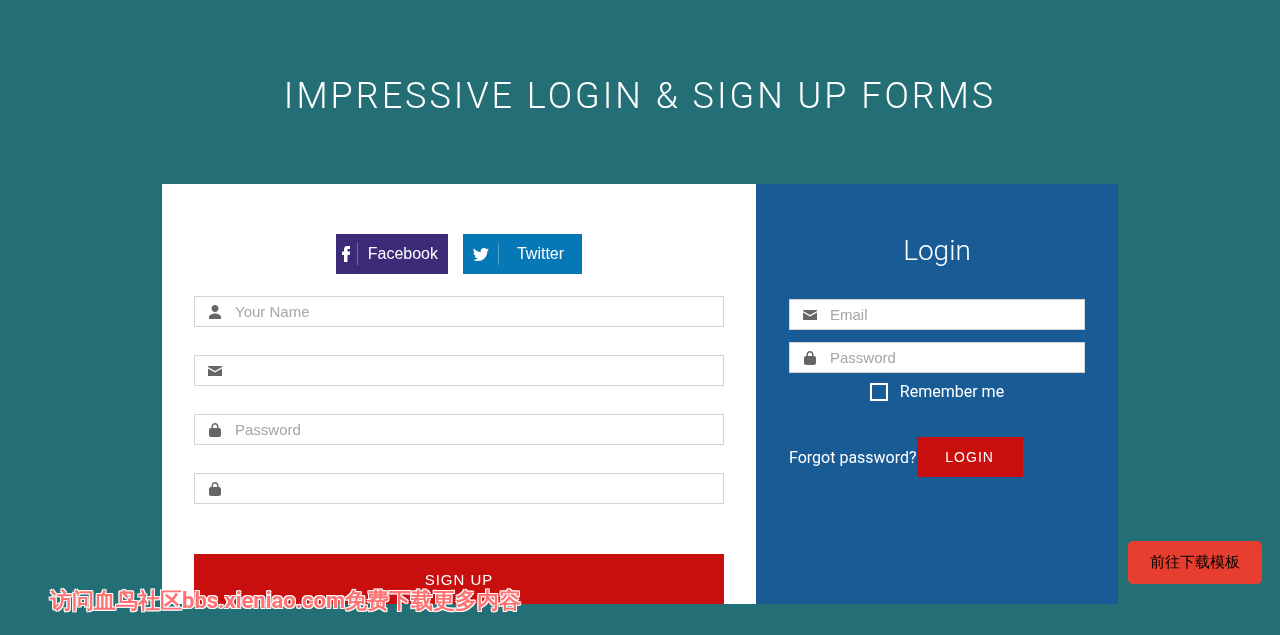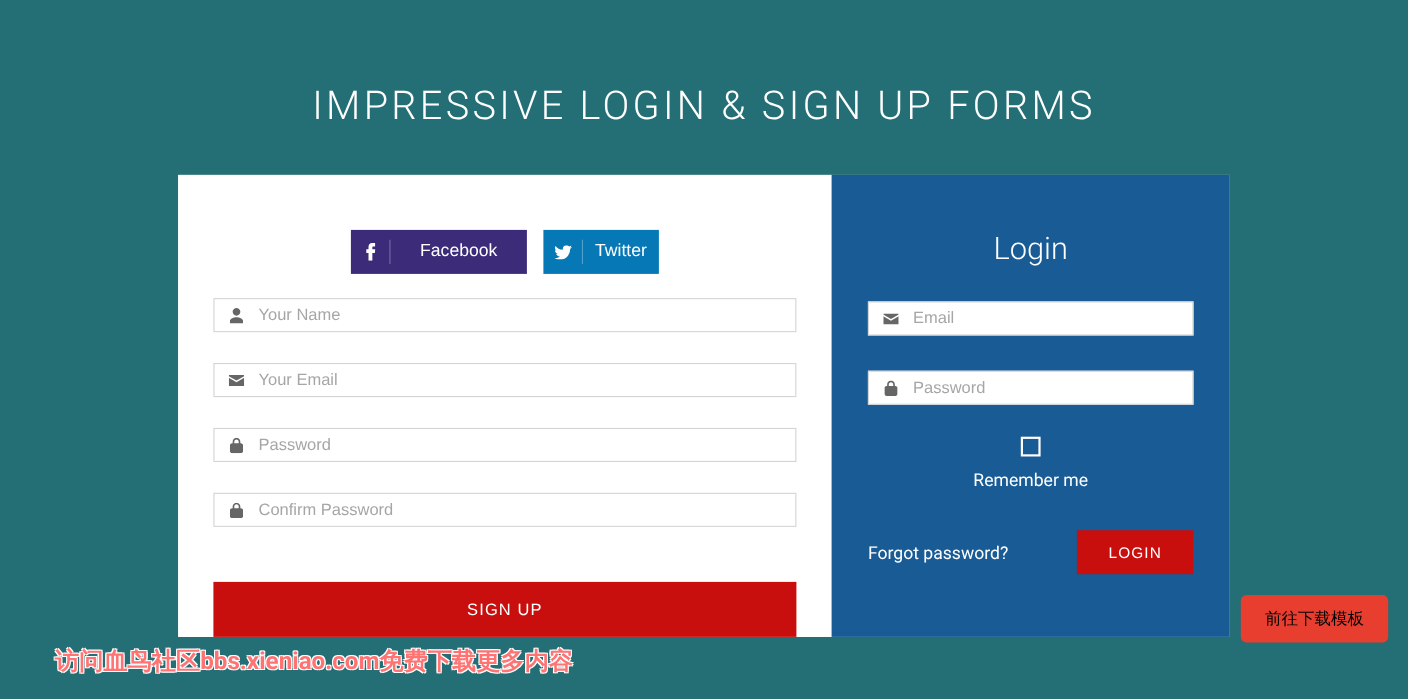--- a/index.html
+++ b/index.html
@@ -14,21 +14,21 @@
       height: 635px;
       overflow: hidden;
       position: relative;
     }
     .page-title {
       text-align: center;
       color: #ffffff;
       font-size: 36px;
       font-weight: 300;
       letter-spacing: 3px;
-      padding: 75px 0 42px;
+      padding: 75px 0 67px;
     }
     .container {
       width: 956px;
       margin: 0 auto;
       display: flex;
       background: #ffffff;
     }
     .signup-panel {
       width: 594px;
       padding: 50px 32px 0;
@@ -49,25 +49,25 @@
       display: flex;
       align-items: center;
       height: 40px;
       color: #ffffff;
       font-size: 16px;
       cursor: pointer;
       border: none;
     }
     .fb-btn {
       background: #3b2b79;
-      width: 160px;
+      width: 112px;
     }
     .tw-btn {
       background: #0678b6;
-      width: 105px;
+      width: 119px;
     }
     .social-icon {
       width: 36px;
       display: flex;
       align-items: center;
       justify-content: center;
       border-right: 1px solid rgba(255,255,255,0.3);
       height: 22px;
     }
     .social-label {
@@ -78,21 +78,21 @@
     .input-group {
       position: relative;
       border: 1px solid #d4d4d4;
       height: 31px;
       margin-bottom: 28px;
       background: #ffffff;
       display: flex;
       align-items: center;
     }
     .input-group.login-input {
-      margin-bottom: 32px;
+      margin-bottom: 12px;
     }
     .input-icon-box {
       width: 40px;
       display: flex;
       align-items: center;
       justify-content: center;
       color: #888;
     }
     .login-input .input-icon-box {
       color: #888;
@@ -116,36 +116,35 @@
       font-size: 28px;
       font-weight: 300;
       margin-bottom: 32px;
     }
     .remember-row {
       display: flex;
       justify-content: center;
       align-items: center;
       gap: 12px;
       margin: -3px 0 36px;
-      flex-direction: column;
     }
     .checkbox {
       width: 18px;
       height: 18px;
       border: 2px solid #ffffff;
       cursor: pointer;
       background: transparent;
     }
     .remember-label {
       color: #ffffff;
       font-size: 16px;
     }
     .login-actions {
       display: flex;
-      justify-content: space-between;
+      justify-content: flex-start;
       align-items: center;
     }
     .forgot-link {
       color: #ffffff;
       font-size: 16px;
       cursor: pointer;
     }
     .login-btn {
       background: #c90e0e;
       color: #ffffff;
@@ -227,39 +226,37 @@
       </span>
       <input type="text" class="text-input" placeholder="Your Name" style="">
     </div>
 
     <div class="input-group">
       <span class="input-icon-box">
         <svg width="14" height="10" viewBox="0 0 14 10">
             <path fill="#666" d="M0 0v1l7 4 7-4V0H0zm0 2.5V10h14V2.5L7 6.5 0 2.5z"></path>
           </svg>
       </span>
-      <input type="email" class="text-input" placeholder="Your Email" style="">
     </div>
 
     <div class="input-group">
       <span class="input-icon-box">
         <svg width="12" height="14" viewBox="0 0 12 14">
             <path fill="#666" d="M10 5h-.5V3.5C9.5 1.6 7.9 0 6 0S2.5 1.6 2.5 3.5V5H2C.9 5 0 5.9 0 7v5c0 1.1.9 2 2 2h8c1.1 0 2-.9 2-2V7c0-1.1-.9-2-2-2zM4 3.5C4 2.4 4.9 1.5 6 1.5s2 .9 2 2V5H4V3.5z"></path>
           </svg>
       </span>
       <input type="password" class="text-input" placeholder="Password" style="">
     </div>
 
     <div class="input-group">
       <span class="input-icon-box">
         <svg width="12" height="14" viewBox="0 0 12 14">
             <path fill="#666" d="M10 5h-.5V3.5C9.5 1.6 7.9 0 6 0S2.5 1.6 2.5 3.5V5H2C.9 5 0 5.9 0 7v5c0 1.1.9 2 2 2h8c1.1 0 2-.9 2-2V7c0-1.1-.9-2-2-2zM4 3.5C4 2.4 4.9 1.5 6 1.5s2 .9 2 2V5H4V3.5z"></path>
           </svg>
       </span>
-      <input type="password" class="text-input" placeholder="Confirm Password" style="">
     </div>
 
     <button class="signup-btn">SIGN UP</button>
   </div>
 
   <div class="login-panel">
 
     <h2 class="login-heading">Login</h2>
 
     <div class="input-group login-input">

